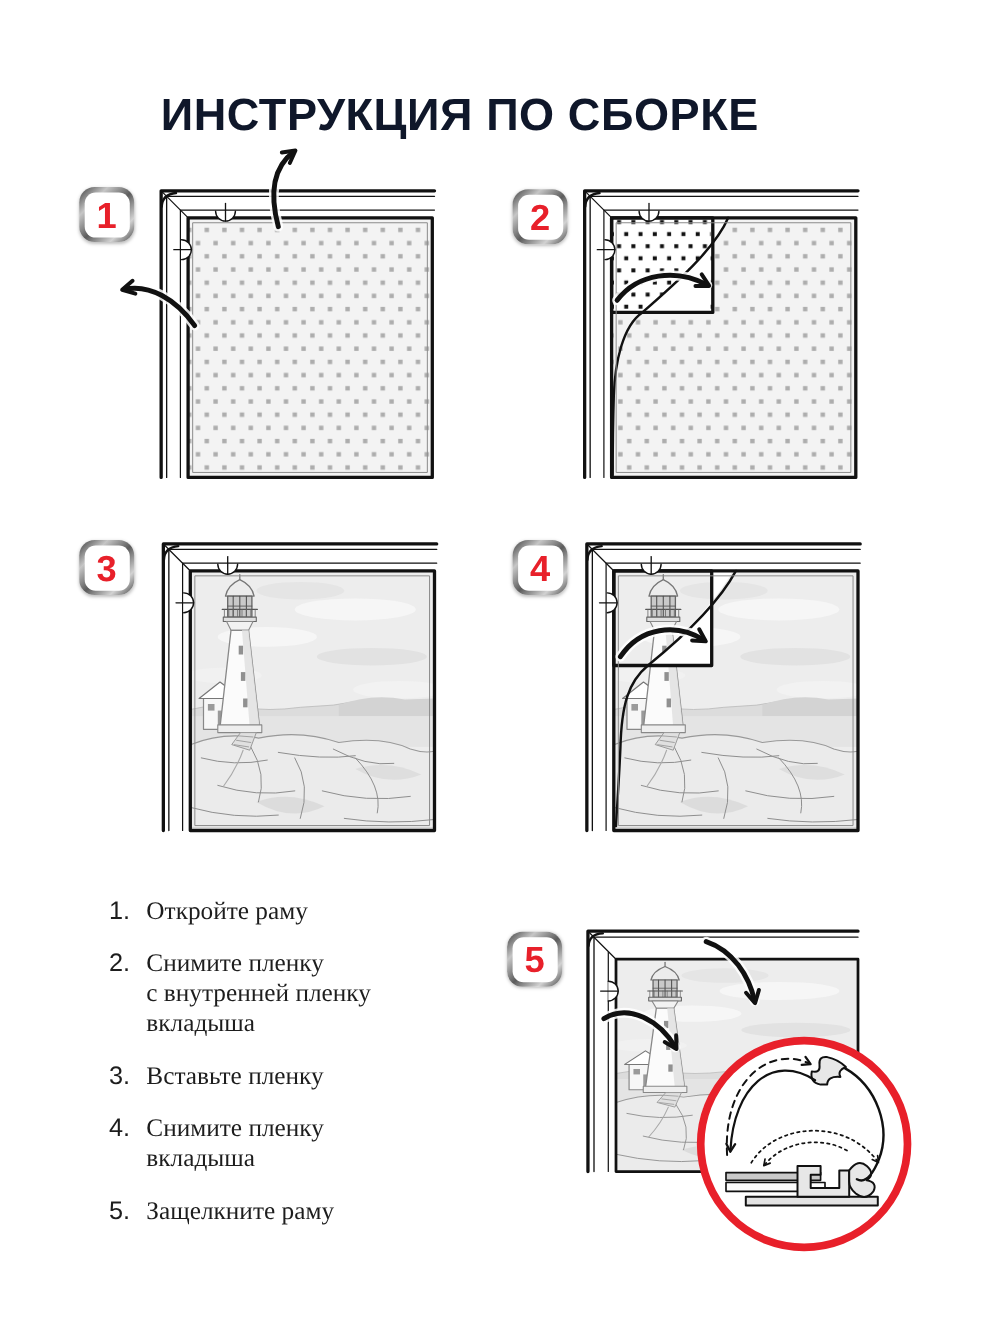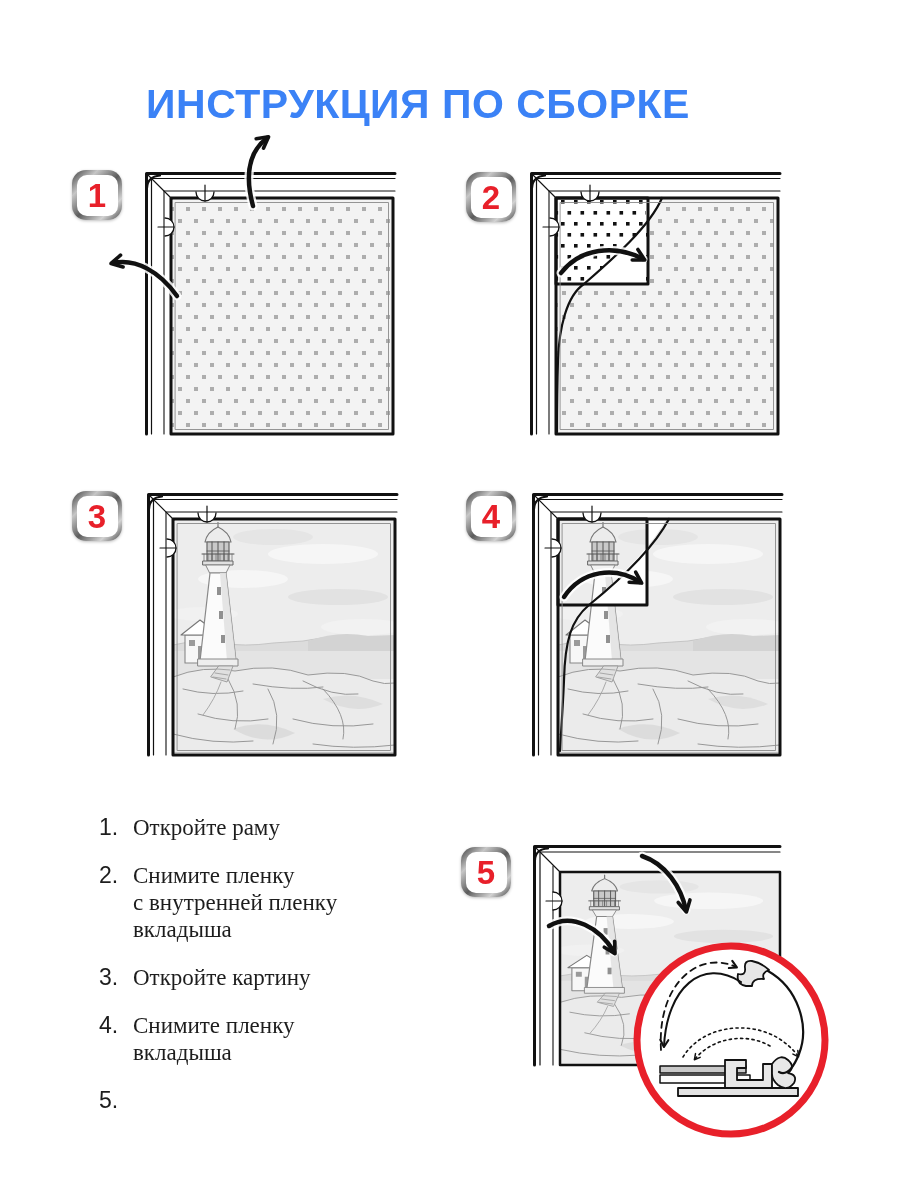--- a/index.html
+++ b/index.html
@@ -4,21 +4,21 @@
 <style>
   html,body{margin:0;padding:0;}
   body{
     width:900px;height:1200px;position:relative;overflow:hidden;
     background:#ffffff;
     font-family:"Liberation Sans", sans-serif;
     --accent:#e8202a;
   }
   .title{
     position:absolute;top:54px;left:0;width:836px;text-align:center;
-    font-size:41px;font-weight:700;color:#3b82f6;letter-spacing:.5px;
+    font-size:41px;font-weight:700;color:#0f172a;letter-spacing:.5px;
   }
   .badge{
     position:absolute;width:50px;height:50px;border-radius:14px;
     background:linear-gradient(135deg,#3e3e3e 0%,#c6c6c6 26%,#5c5c5c 52%,#d2d2d2 78%,#474747 100%);
     box-shadow:0 1px 3px rgba(0,0,0,.25);
     display:flex;align-items:center;justify-content:center;
   }
   .badge::before{content:"";position:absolute;inset:4.5px;background:#fff;border-radius:10px;}
   .badge .n{
     position:relative;font-size:33px;font-weight:700;color:var(--accent);line-height:1;
@@ -270,27 +270,31 @@
     <span class="num">2.</span>
     <span class="txt">
       <span class="ln">Снимите пленку</span>
       <span class="ln">с внутренней пленку</span>
       <span class="ln">вкладыша</span>
     </span>
   </div>
   <div class="item">
     <span class="num">3.</span>
     <span class="txt">
-      <span class="ln">Откройте картину</span>
+      <span class="ln">Вставьте пленку</span>
 
     </span>
   </div>
   <div class="item">
     <span class="num">4.</span>
     <span class="txt">
       <span class="ln">Снимите пленку</span>
       <span class="ln">вкладыша</span>
     </span>
   </div>
   <div class="item">
     <span class="num">5.</span>
+    <span class="txt">
+      <span class="ln">Защелкните раму</span>
+
+    </span>
   </div>
 </div>
 
 </body></html>

